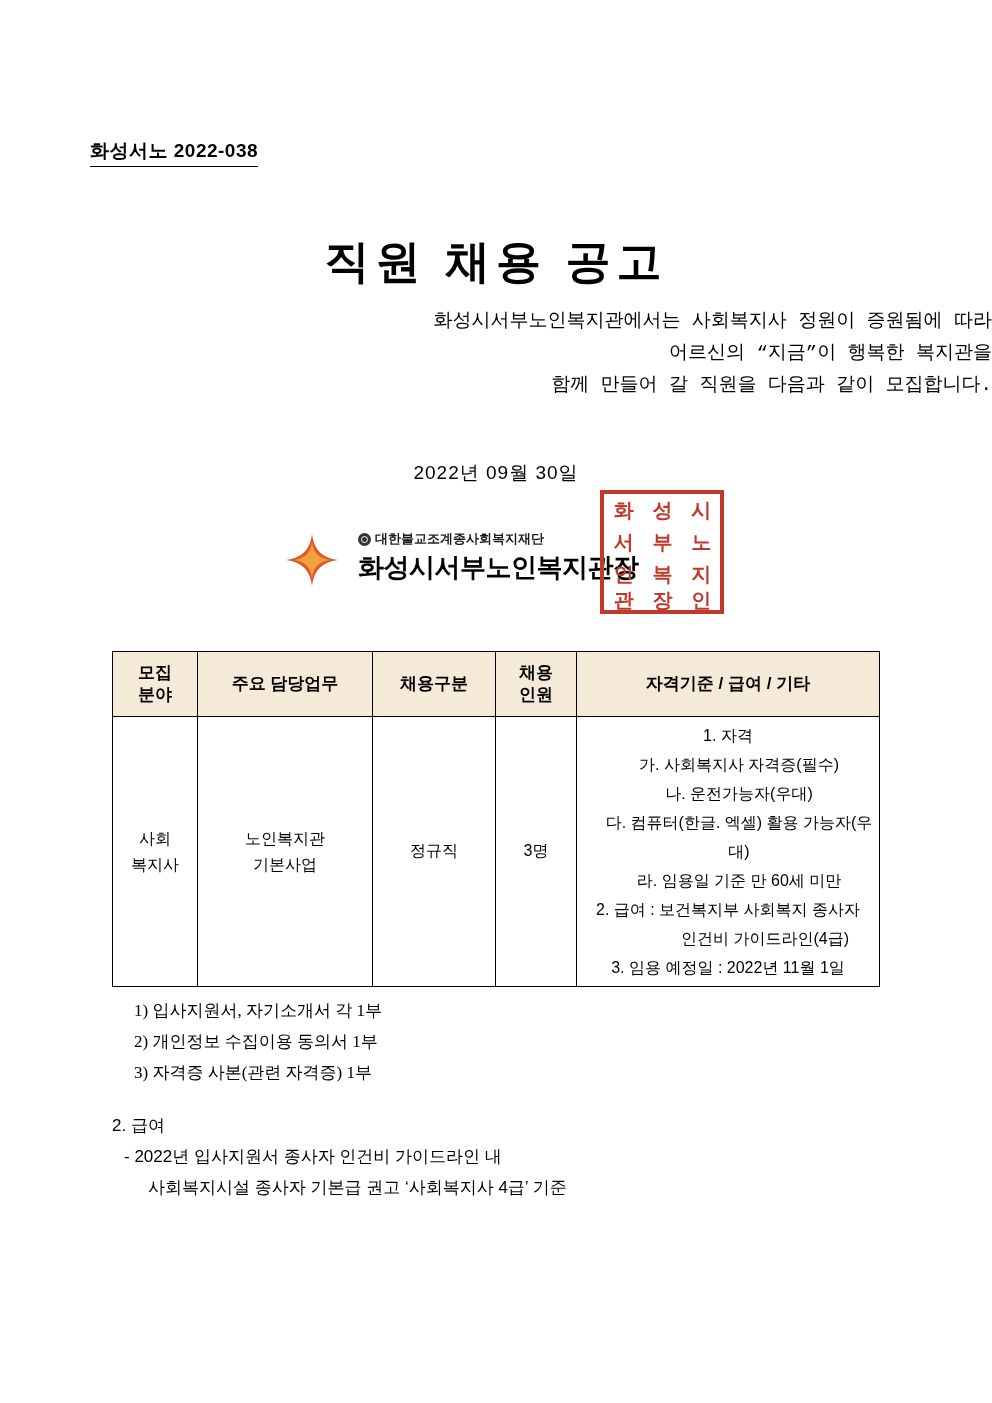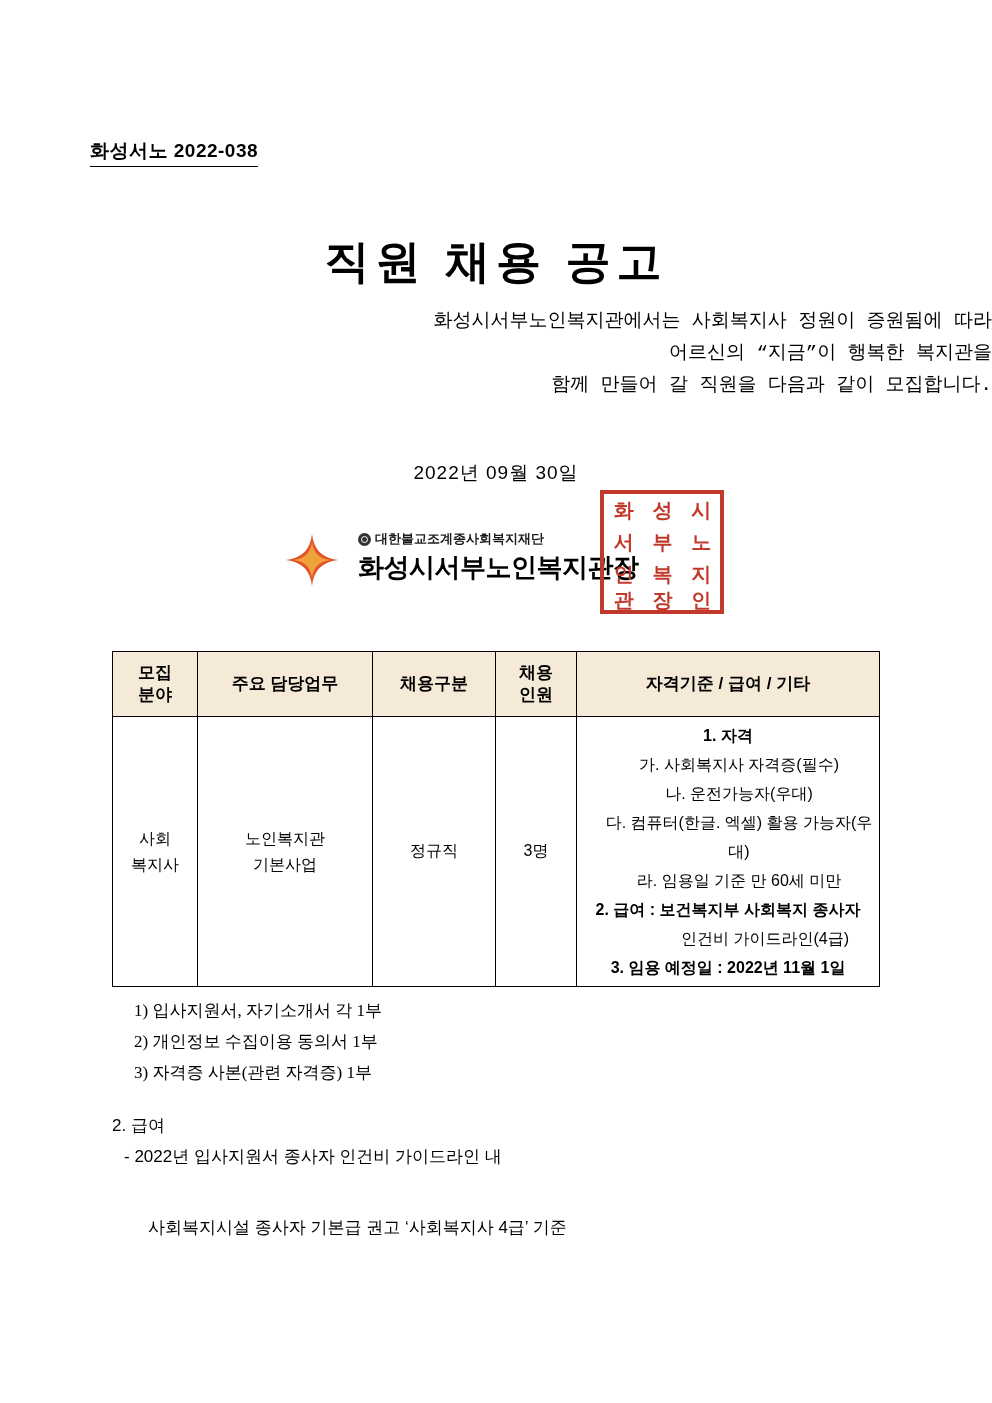--- a/index.html
+++ b/index.html
@@ -189,38 +189,38 @@
   .col2 { width: 166px; }
   .col3 { width: 114px; }
   .col4 { width: 72px; }
   .cell-multiline { line-height: 26px; }
   td.detail {
     text-align: left;
     padding: 10px 8px 10px 12px;
     line-height: 29px;
     font-size: 16px;
   }
-  td.detail .lv1 { font-weight: bold; text-align: center; }
+  td.detail .lv1 { font-weight: normal; text-align: center; }
   td.detail .lv2 { padding-left: 22px; }
   td.detail .lv3 { padding-left: 74px; }
 
   
   .sections {
     position: absolute;
     left: 112px;
     top: 995px;
     width: 790px;
     font-size: 17px;
     line-height: 31px;
   }
   .sec-title { margin-top: 0; }
   .sec-block { margin-bottom: 22px; }
   .ind1 { padding-left: 22px; font-family: Liberation Serif, serif; }
   .ind2 { padding-left: 12px; }
-  .ind3 { padding-left: 36px; margin-top: 40px; }
+  .ind3 { padding-left: 36px; }
 </style>
 </head>
 <body>
 
 <div class="page">
 
   <div class="doc-number">화성서노 2022-038</div>
 
   <div class="doc-title">직원 채용 공고</div>
 

